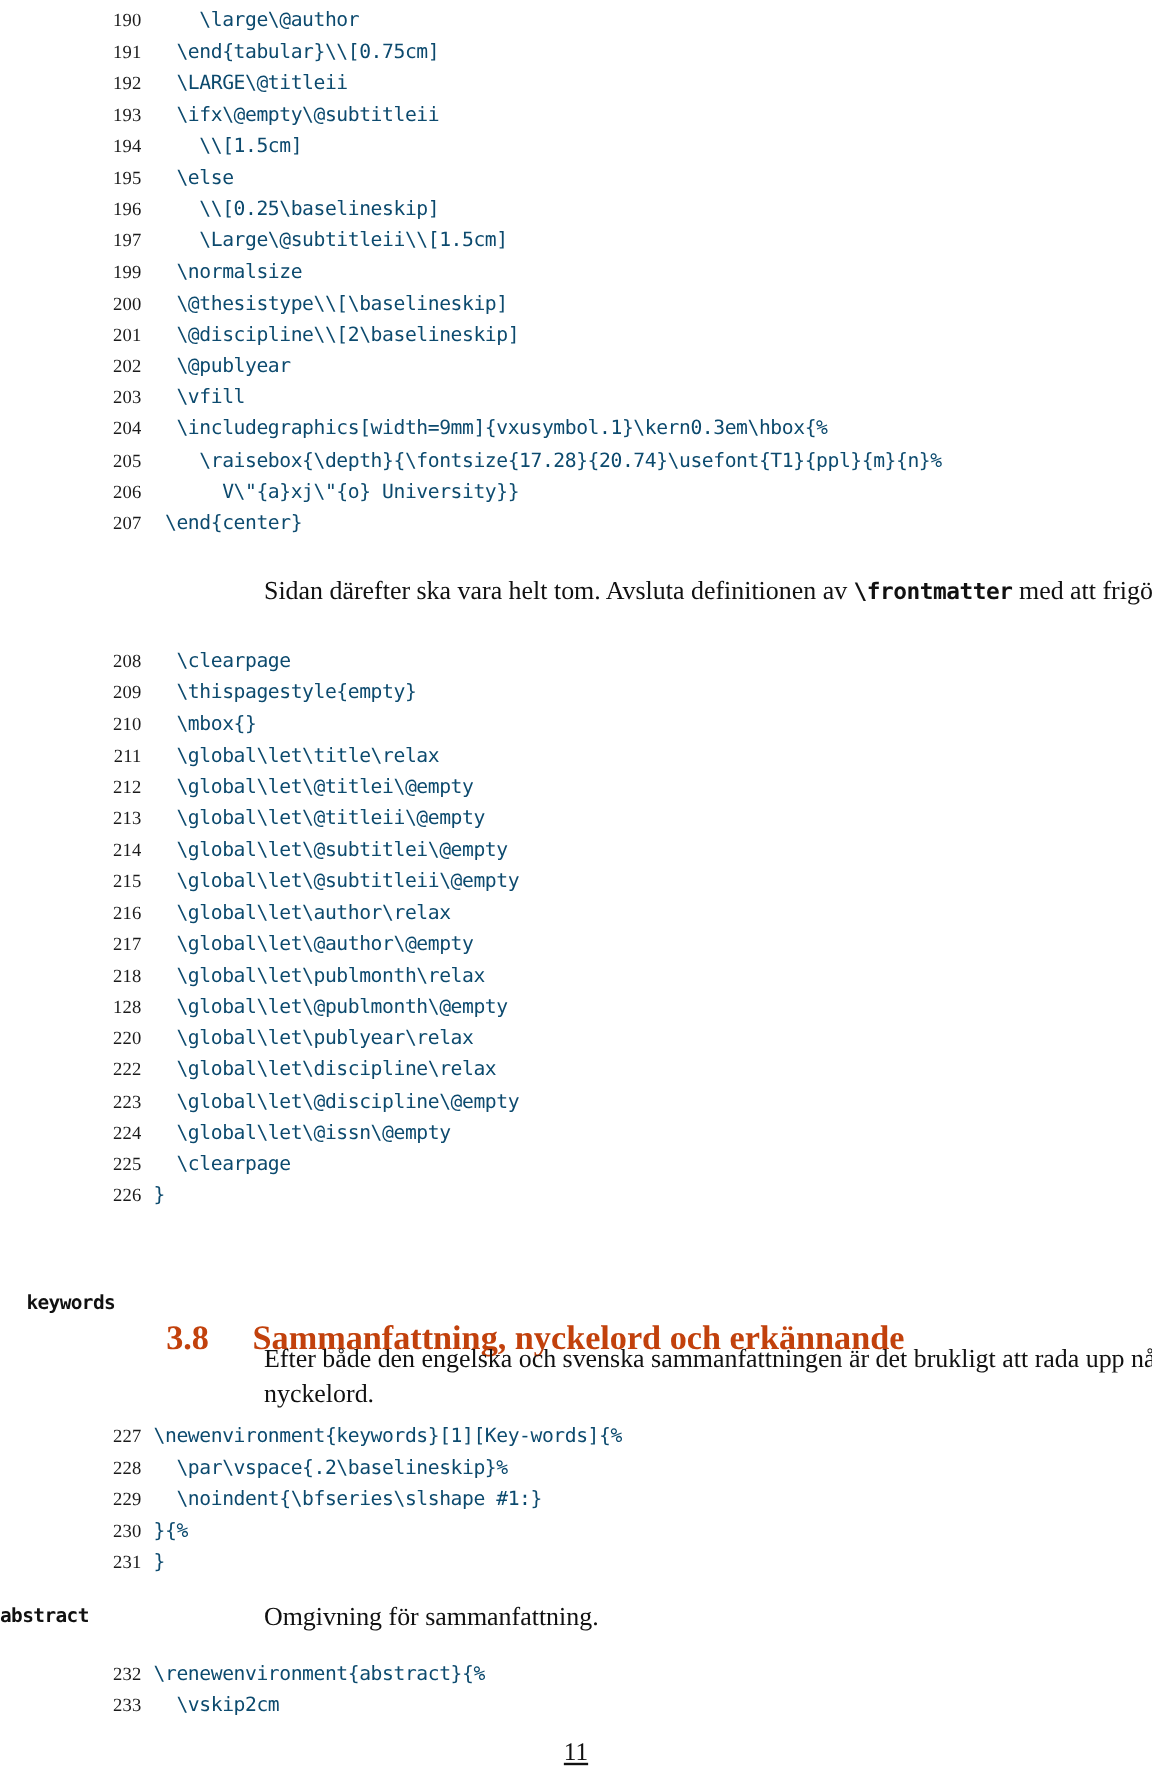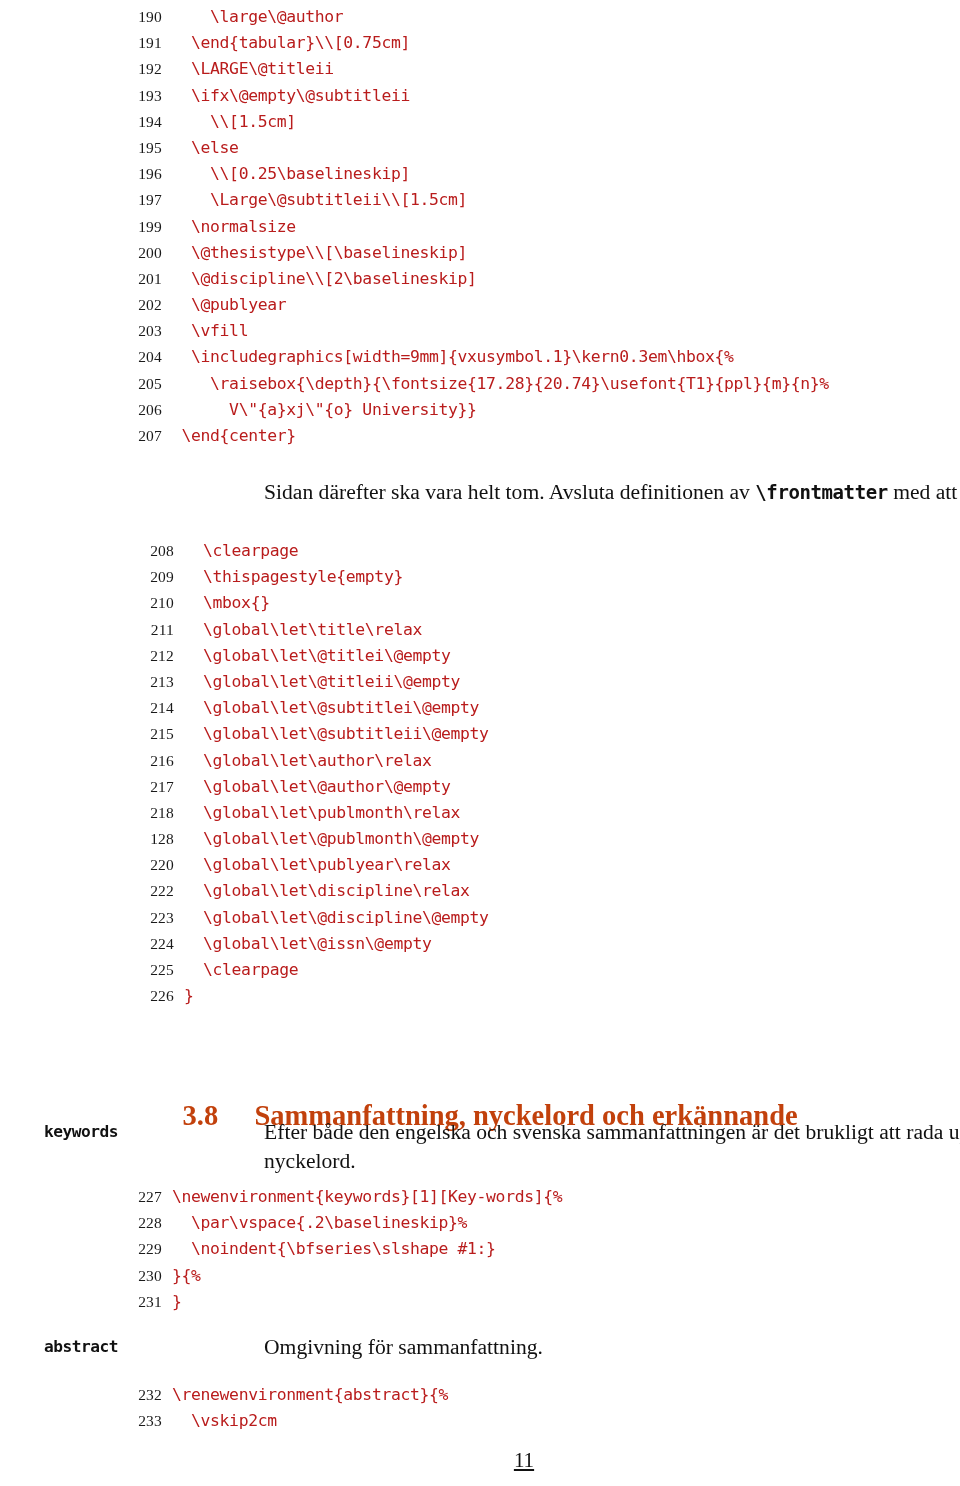--- a/index.html
+++ b/index.html
@@ -13,21 +13,20 @@
     position: relative;
     font-family: "Liberation Serif", "DejaVu Serif", serif;
     color: #111111;
     overflow: hidden;
   }
 
   .page {
     position: relative;
     width: 872px;
     height: 1486px;
-    margin-left: 44px;
   }
 
   
   .listing {
     position: relative;
   }
   .code-line {
     display: flex;
     align-items: baseline;
     height: 26.2px;
@@ -42,21 +41,21 @@
     box-sizing: border-box;
     font-family: "Liberation Serif", "DejaVu Serif", serif;
     font-size: 15.5px;
     color: #1a1a1a;
     letter-spacing: 0.2px;
   }
   .codetext {
     font-family: "DejaVu Sans Mono", "Liberation Mono", monospace;
     font-size: 16.4px;
     letter-spacing: -0.35px;
-    color: #b91c1c;
+    color: #0c4a6e;
     white-space: pre;
   }
 
   
   .prose {
     position: relative;
     margin-left: 110px;
     width: 850px;
     font-size: 21.6px;
     line-height: 29px;
@@ -184,21 +183,21 @@
     <div class="code-line">
       <span class="lineno">207</span>
       <span class="codetext"> \end{center}</span>
     </div>
   </div>
 
   <div class="prose abs" style="left:110px; top:478px; width:845px;">
     <span>Sidan därefter ska vara helt tom. Avsluta definitionen av </span><span class="tt">\frontmatter</span><span> med att frigöra minne.</span>
   </div>
 
-  <div class="listing abs" style="left:0; top:538px;padding-left:12px;">
+  <div class="listing abs" style="left:0; top:538px;">
     <div class="code-line">
       <span class="lineno">208</span>
       <span class="codetext">  \clearpage</span>
     </div>
     <div class="code-line">
       <span class="lineno">209</span>
       <span class="codetext">  \thispagestyle{empty}</span>
     </div>
     <div class="code-line">
       <span class="lineno">210</span>
@@ -263,21 +262,21 @@
     <div class="code-line">
       <span class="lineno">226</span>
       <span class="codetext">}</span>
     </div>
   </div>
 
   <div class="section-heading" style="top:1068px;">
     <span class="num">3.8</span><span>Sammanfattning, nyckelord och erkännande</span>
   </div>
 
-  <div class="marginlabel" style="top:1122px;">
+  <div class="marginlabel" style="top:1076px;padding-left:22px;">
     <span>keywords</span>
   </div>
   <div class="prose abs" style="left:110px; top:1118px; width:845px;">
     <span>Efter både den engelska och svenska sammanfattningen är det brukligt att rada upp några nyckelord.</span>
   </div>
 
   <div class="listing abs" style="left:0; top:1184px;">
     <div class="code-line">
       <span class="lineno">227</span>
       <span class="codetext">\newenvironment{keywords}[1][Key-words]{%</span>

